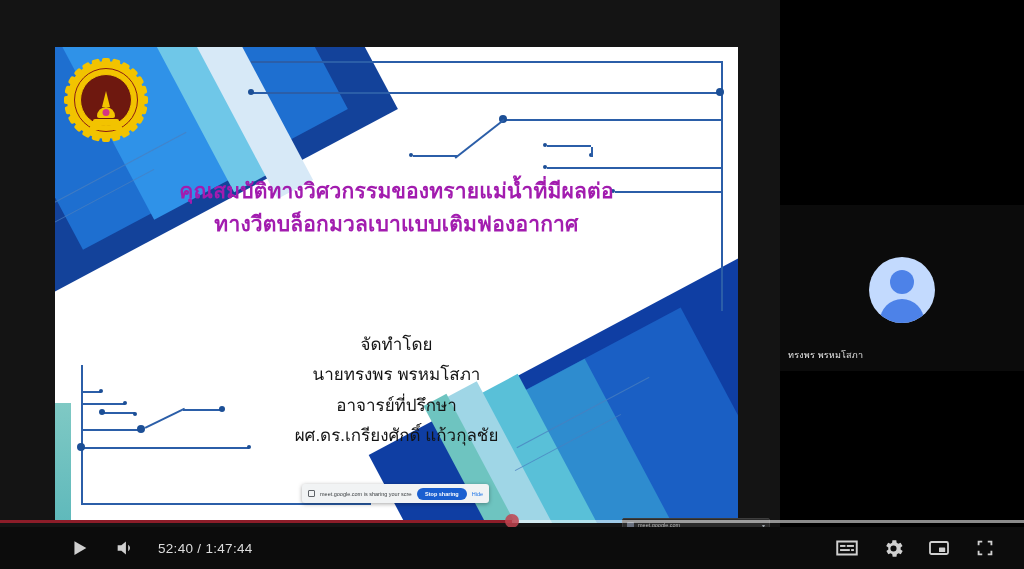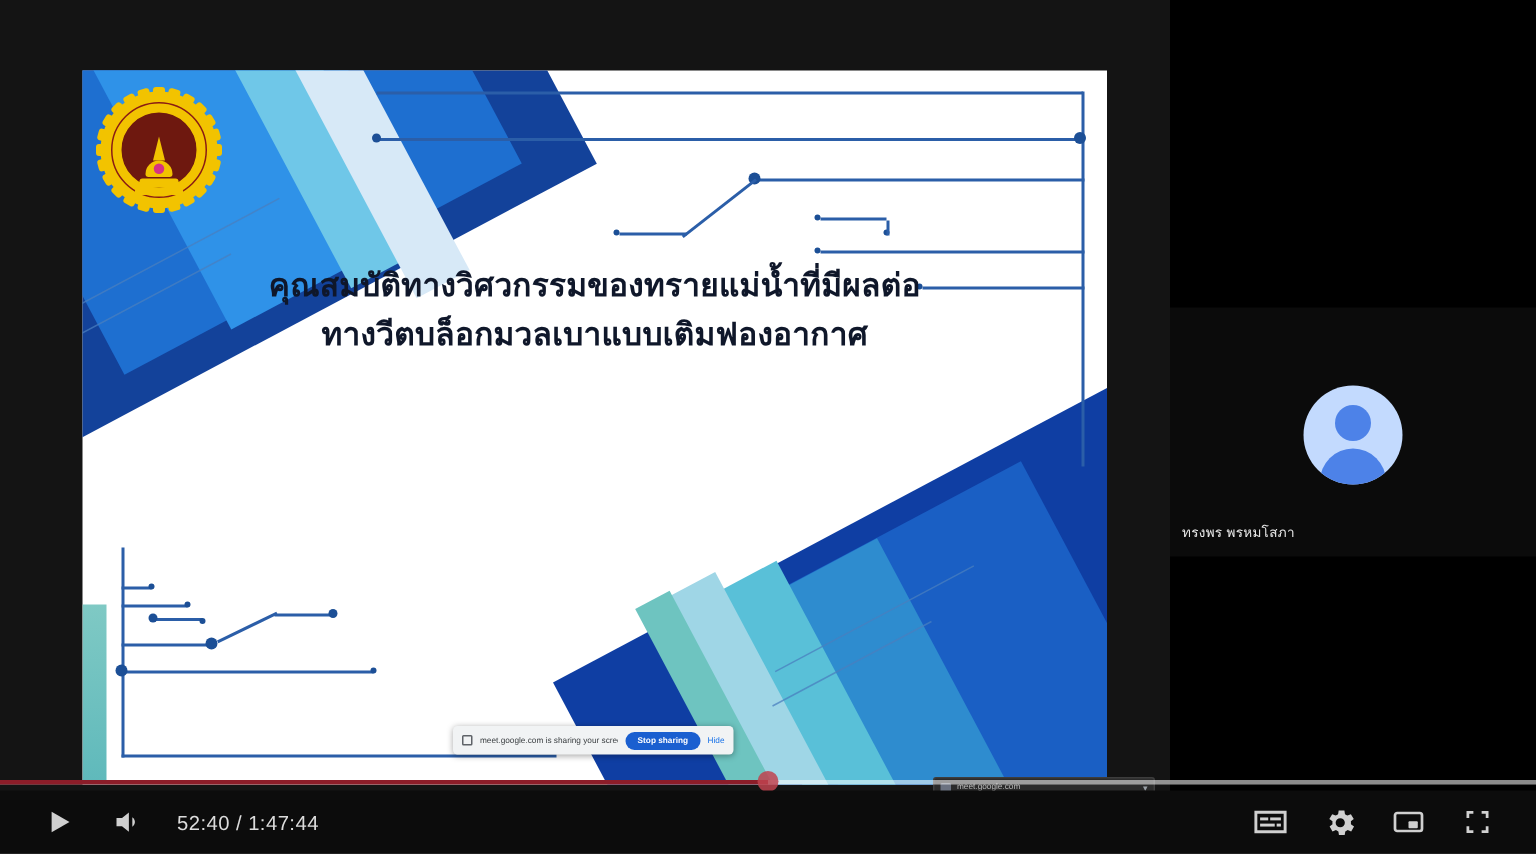--- a/index.html
+++ b/index.html
@@ -244,21 +244,21 @@
   .stupa-base2 {
     width: 32px; height: 4px; margin: 1px auto 0;
     background: #f2c300; border-radius: 1px;
   }
 
   
   .slide-title {
     position: absolute;
     left: 0; right: 0; top: 128px;
     text-align: center;
-    color: #0f172a;
+    color: #a21caf;
     font-size: 21px;
     font-weight: bold;
     line-height: 1.55;
     letter-spacing: .2px;
     z-index: 5;
   }
   .slide-body {
     position: absolute;
     left: 0; right: 0; top: 283px;
     text-align: center;
@@ -365,20 +365,21 @@
 
   
   .controls {
     position: absolute;
     left: 0; right: 0; bottom: 0;
     height: 42px;
     background: #0c0c0c;
     display: flex;
     align-items: center;
     z-index: 21;
+    padding-left: 40px;
   }
   .ctl-left  { display: flex; align-items: center; gap: 0; padding-left: 16px; }
   .ctl-right { display: flex; align-items: center; gap: 0; margin-left: auto; padding-right: 16px; }
   .ctl-btn {
     width: 46px; height: 42px;
     display: flex; align-items: center; justify-content: center;
     cursor: pointer;
   }
   .ctl-btn svg { fill: #d0d0d0; }
   .time-display {
@@ -487,20 +488,26 @@
                 <div class="stupa-base2"></div>
               </div>
             </div>
           </div>
 
           <div class="slide-title">
             <div>คุณสมบัติทางวิศวกรรมของทรายแม่น้ำที่มีผลต่อ</div>
             <div>ทางวีตบล็อกมวลเบาแบบเติมฟองอากาศ</div>
           </div>
 
+          <div class="slide-body">
+            <div class="row">จัดทำโดย</div>
+            <div class="row">นายทรงพร พรหมโสภา</div>
+            <div class="row">อาจารย์ที่ปรึกษา</div>
+            <div class="row">ผศ.ดร.เกรียงศักดิ์  แก้วกุลชัย</div>
+          </div>
 
           <div class="share-bar">
             <div class="sb-ico"></div>
             <div class="sb-text">meet.google.com is sharing your screen.</div>
             <div class="sb-stop">Stop sharing</div>
             <div class="sb-hide">Hide</div>
           </div>
 
         </div>
       </div>

